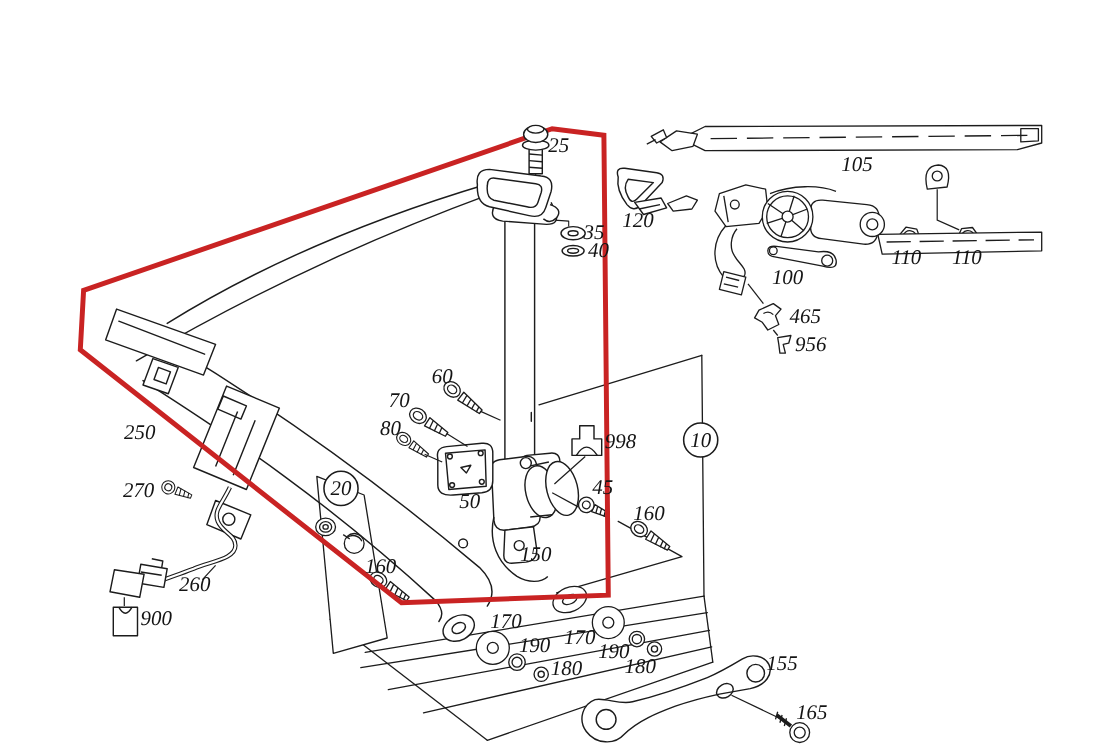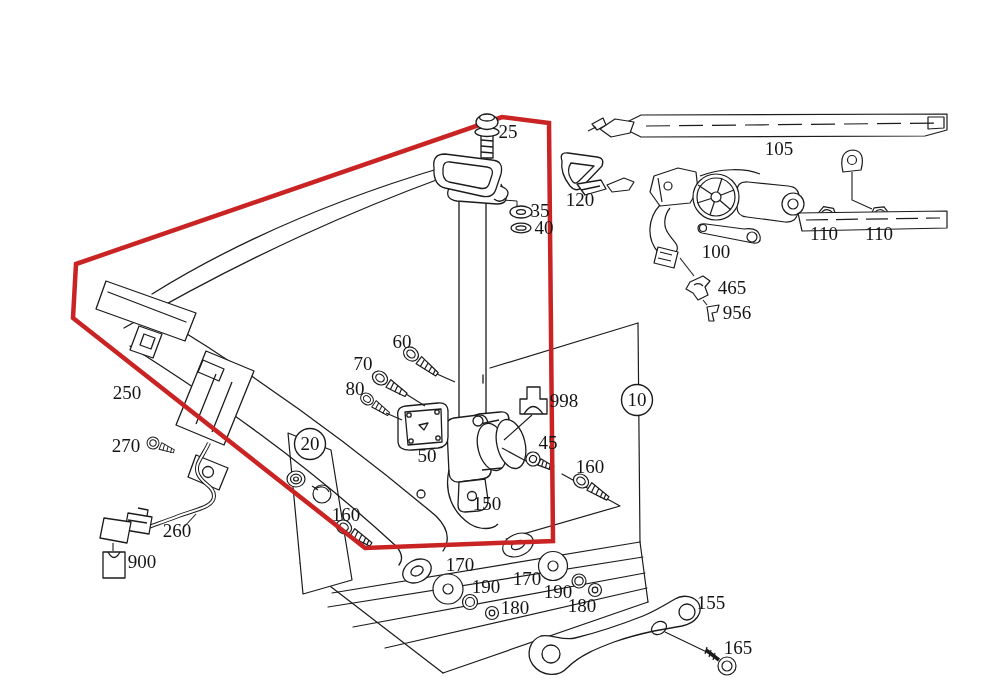--- a/index.html
+++ b/index.html
@@ -1,17 +1,17 @@
 <!DOCTYPE html>
 <html><head>
 <meta charset="utf-8">
 <style>
   html,body{margin:0;padding:0;background:#fff;}
   #stage{position:relative;width:999px;height:683px;background:#fff;overflow:hidden;
-         font-family:"Liberation Serif",serif;}
+         font-family:"Liberation Serif",serif;font-style:italic;}
   svg{display:block;}
   .lbl{font-family:"Liberation Serif",serif;font-size:19px;fill:#141414;}
 </style>
 </head>
 <body>
 
 <div id="stage">
 <svg width="999" height="683" viewBox="0 0 999 683">
 
   <g stroke="#1c1c1c" stroke-width="1.2" fill="none" stroke-linecap="round" stroke-linejoin="round">

